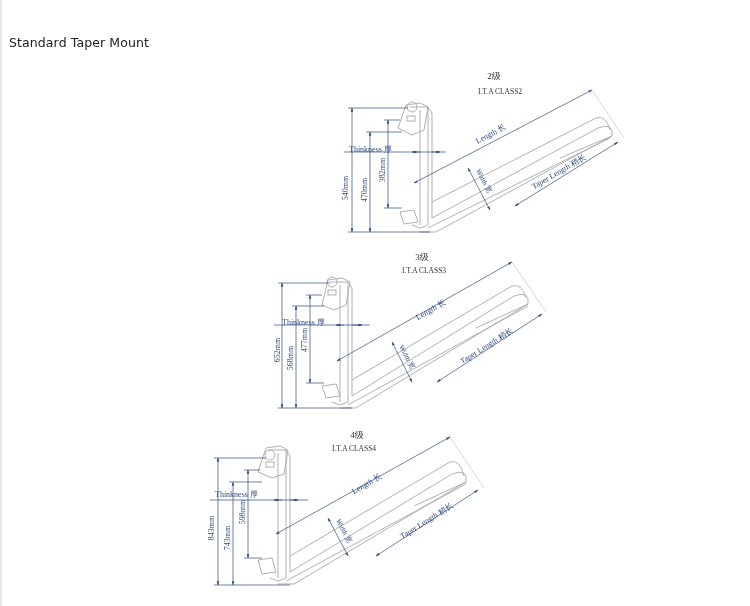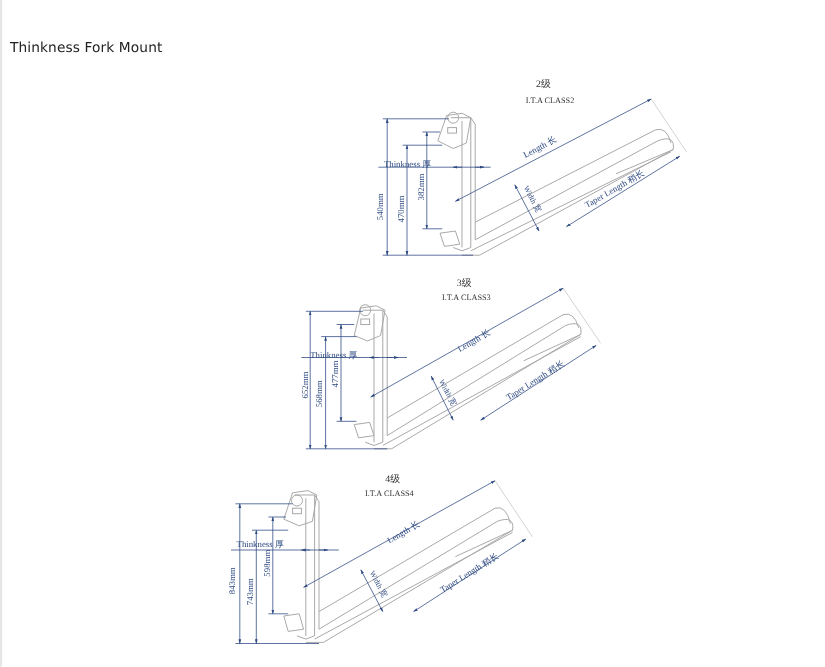--- a/index.html
+++ b/index.html
@@ -7,21 +7,21 @@
   .left-edge { position: absolute; left: 0; top: 0; width: 2px; height: 606px; background: #e6e6e6; }
   .page-title { position: absolute; left: 9px; top: 35px; font-family: "DejaVu Sans", sans-serif; font-size: 12.5px; color: #222222; letter-spacing: 0.1px; }
   svg.diagram { position: absolute; left: 0; top: 0; }
   .lbl { font-family: "Liberation Serif", serif; fill: #2e4a82; }
   .hdr { font-family: "Liberation Serif", serif; fill: #333333; }
 </style>
 </head>
 <body>
 
 <div class="left-edge"></div>
-<div class="page-title">Thinkness Fork Mount</div>
+<div class="page-title">Standard Taper Mount</div>
 
 <svg class="diagram" width="750" height="606" viewBox="0 0 750 606">
   <defs>
     <marker id="arr" viewBox="0 0 10 10" refX="9" refY="5" markerWidth="6" markerHeight="6" orient="auto-start-reverse">
       <path d="M0,2 L10,5 L0,8 z" fill="#2e4a82"></path>
     </marker>
   </defs>
 
   <g>
     <text class="hdr" x="494" y="79" font-size="9" text-anchor="middle">2级</text>

